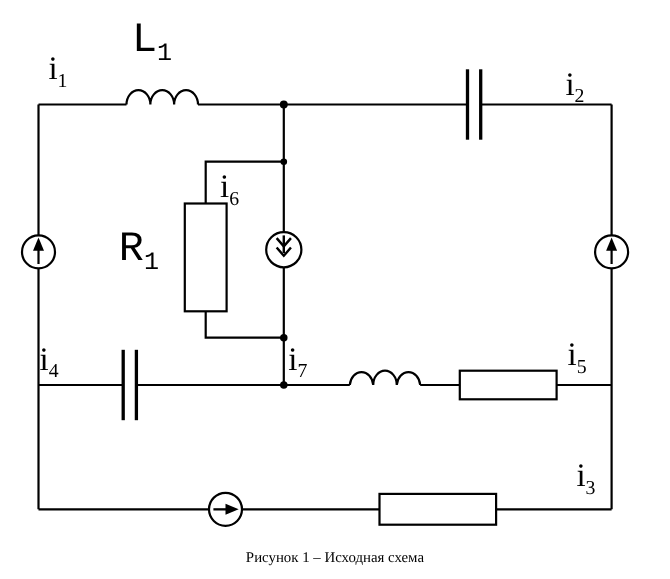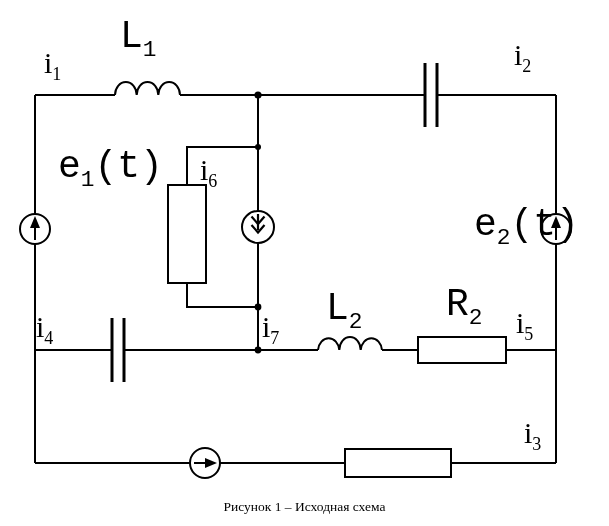--- a/index.html
+++ b/index.html
@@ -107,27 +107,24 @@
       <g fill="#000" stroke="none">
         <circle cx="258" cy="95" r="3.6"></circle>
         <circle cx="258" cy="147" r="3"></circle>
         <circle cx="258" cy="307" r="3.4"></circle>
         <circle cx="258" cy="350" r="3.4"></circle>
       </g>
     </g>
   </svg>
 
   <div class="lbl cur" style="left:44px;top:48px"><span>i</span><sub>1</sub><span></span></div>
-  <div class="lbl cur" style="left:514px;top:40px"><span>i</span><sub>2</sub><span></span></div>
+  <div class="lbl cur" style="left:514px;top:62px"><span>i</span><sub>2</sub><span></span></div>
   <div class="lbl cur" style="left:524px;top:418px"><span>i</span><sub>3</sub><span></span></div>
   <div class="lbl cur" style="left:36px;top:312px"><span>i</span><sub>4</sub><span></span></div>
   <div class="lbl cur" style="left:516px;top:308px"><span>i</span><sub>5</sub><span></span></div>
   <div class="lbl cur" style="left:200px;top:155px"><span>i</span><sub>6</sub><span></span></div>
   <div class="lbl cur" style="left:262px;top:312px"><span>i</span><sub>7</sub><span></span></div>
 
   <div class="lbl big" style="left:120px;top:18px"><span>L</span><sub>1</sub><span></span></div>
-  <div class="lbl big" style="left:58px;top:148px"><span>e</span><sub>1</sub><span>(t)</span></div>
-  <div class="lbl big" style="left:326px;top:290px"><span>L</span><sub>2</sub><span></span></div>
-  <div class="lbl big" style="left:446px;top:286px"><span>R</span><sub>2</sub><span></span></div>
-  <div class="lbl big" style="left:474px;top:206px"><span>e</span><sub>2</sub><span>(t)</span></div>
+  <div class="lbl big" style="left:108px;top:208px"><span>R</span><sub>1</sub><span></span></div>
 
   <div id="caption">Рисунок 1 – Исходная схема</div>
 </div>
 
 </body></html>

